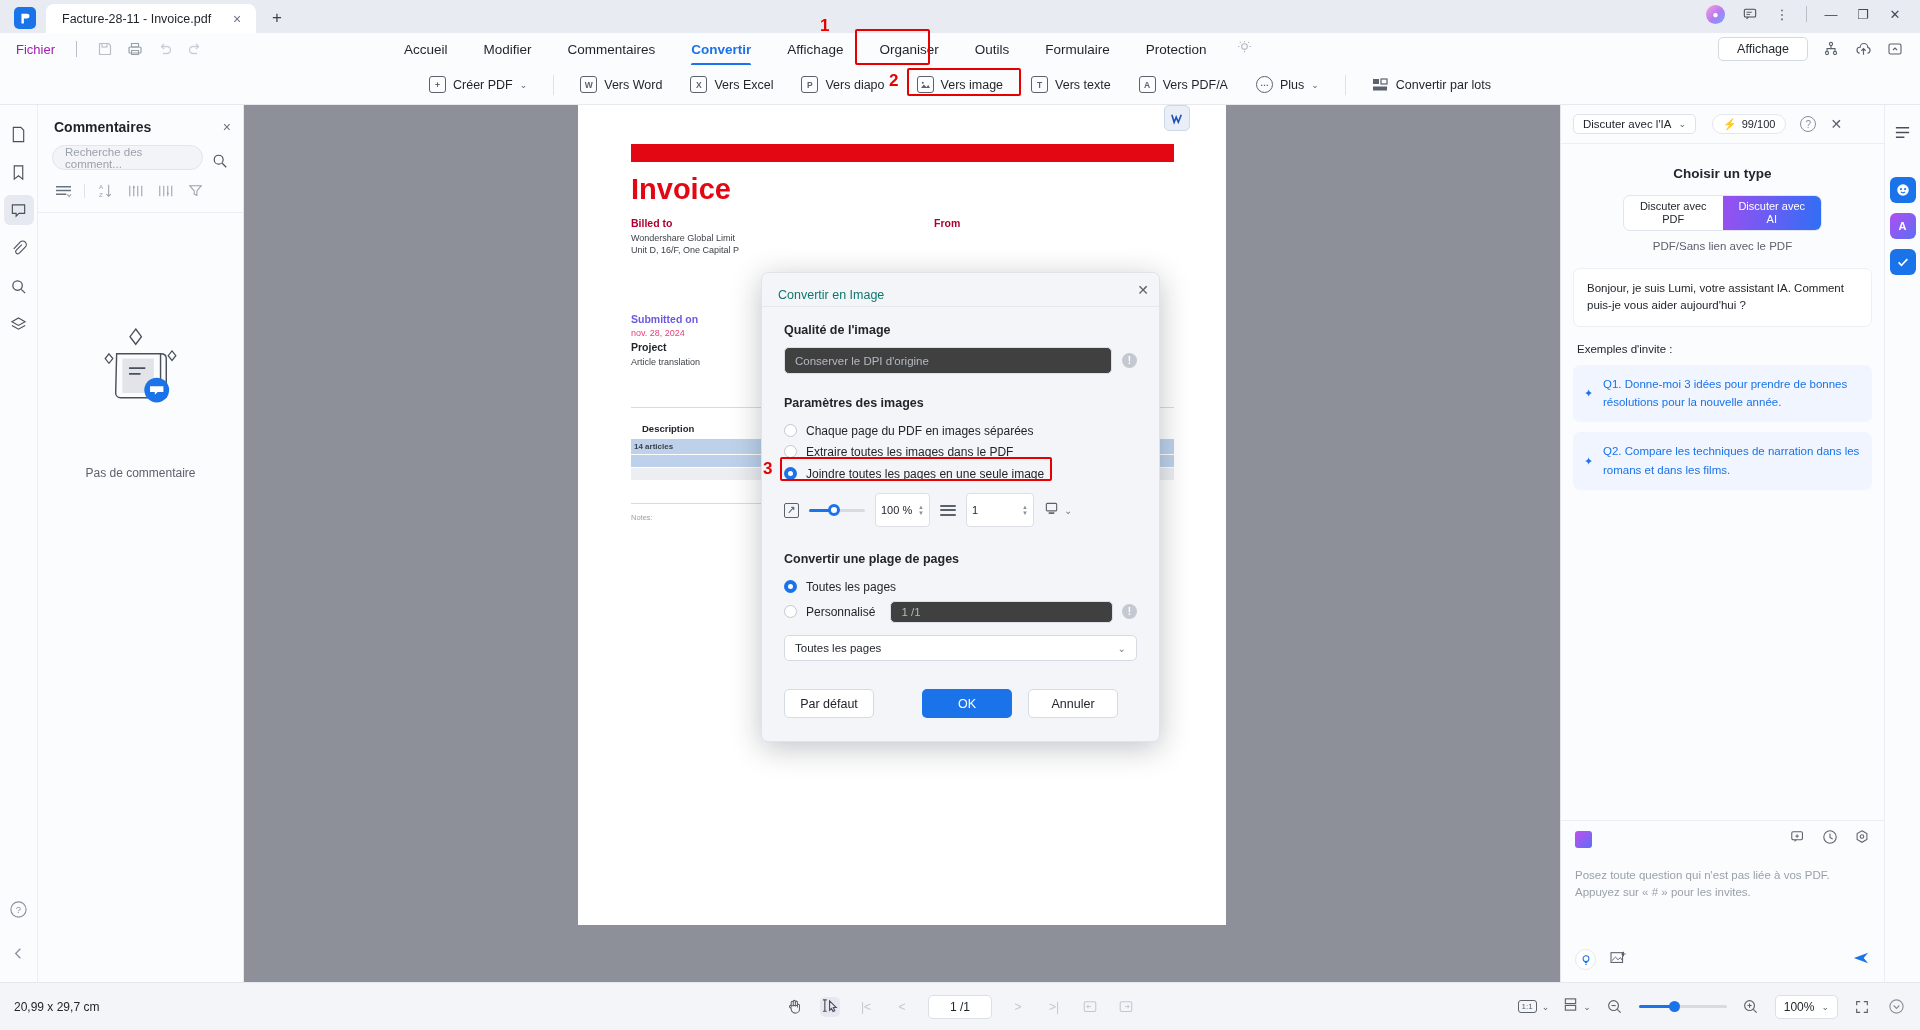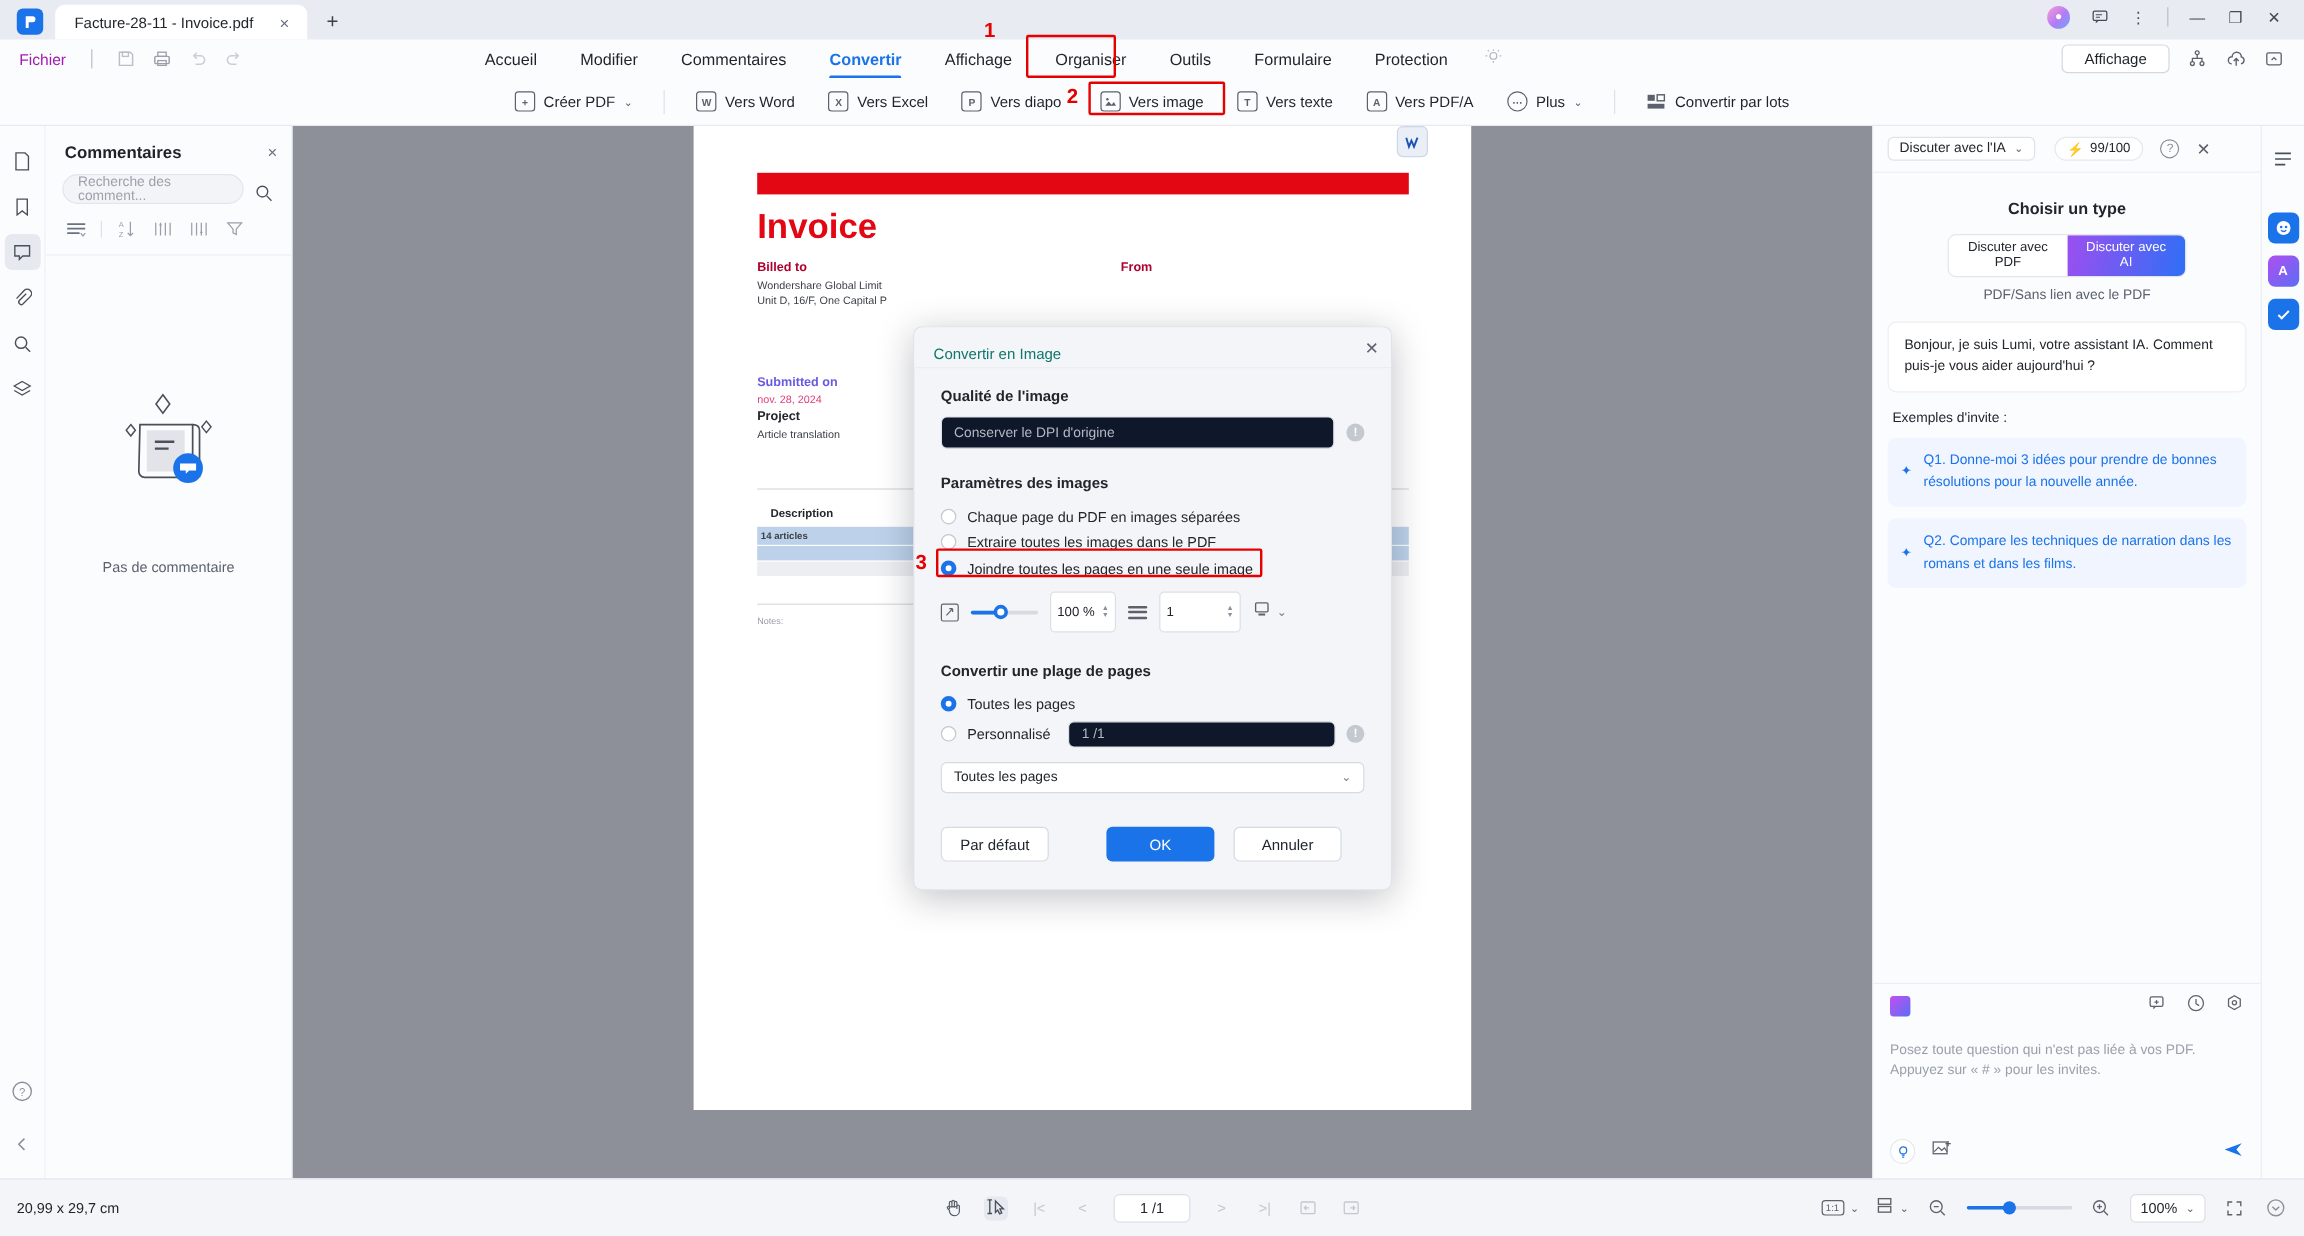--- a/index.html
+++ b/index.html
@@ -185,21 +185,21 @@
   }
   .dlg-head {
     height: 34px; display: flex; align-items: center; padding: 0 10px 0 16px;
     border-bottom: 1px solid #e6e8ee; background: #f4f5f9; border-radius: 7px 7px 0 0;
   }
   .dlg-title { font-size: 12.5px; color: #0f766e; margin-top: 10px; }
   .dlg-x { margin-left: auto; color: #5b626c; font-size: 14px; }
   .dlg-body { padding: 16px 22px 0 22px; }
   .dlg-sect { font-size: 12.5px; font-weight: 600; color: #22262c; margin-bottom: 10px; }
   .dlg-input {
-    height: 27px; border: 1px solid #dcdfe6; border-radius: 5px; background: #0f172a;
+    height: 27px; border: 1px solid #dcdfe6; border-radius: 5px; background: #404040;
     display: flex; align-items: center; padding: 0 10px; font-size: 11.5px; color: #b3b8c1;
   }
   .row-flex { display: flex; align-items: center; gap: 10px; }
   .info-ic {
     width: 15px; height: 15px; border-radius: 50%; background: #c4c8d0;
     color: #fff; font-size: 10px; font-weight: bold; display: flex;
     align-items: center; justify-content: center; flex: none;
   }
   .radio-row { display: flex; align-items: center; gap: 9px; padding: 3.5px 0; position: relative; }
   .radio {

